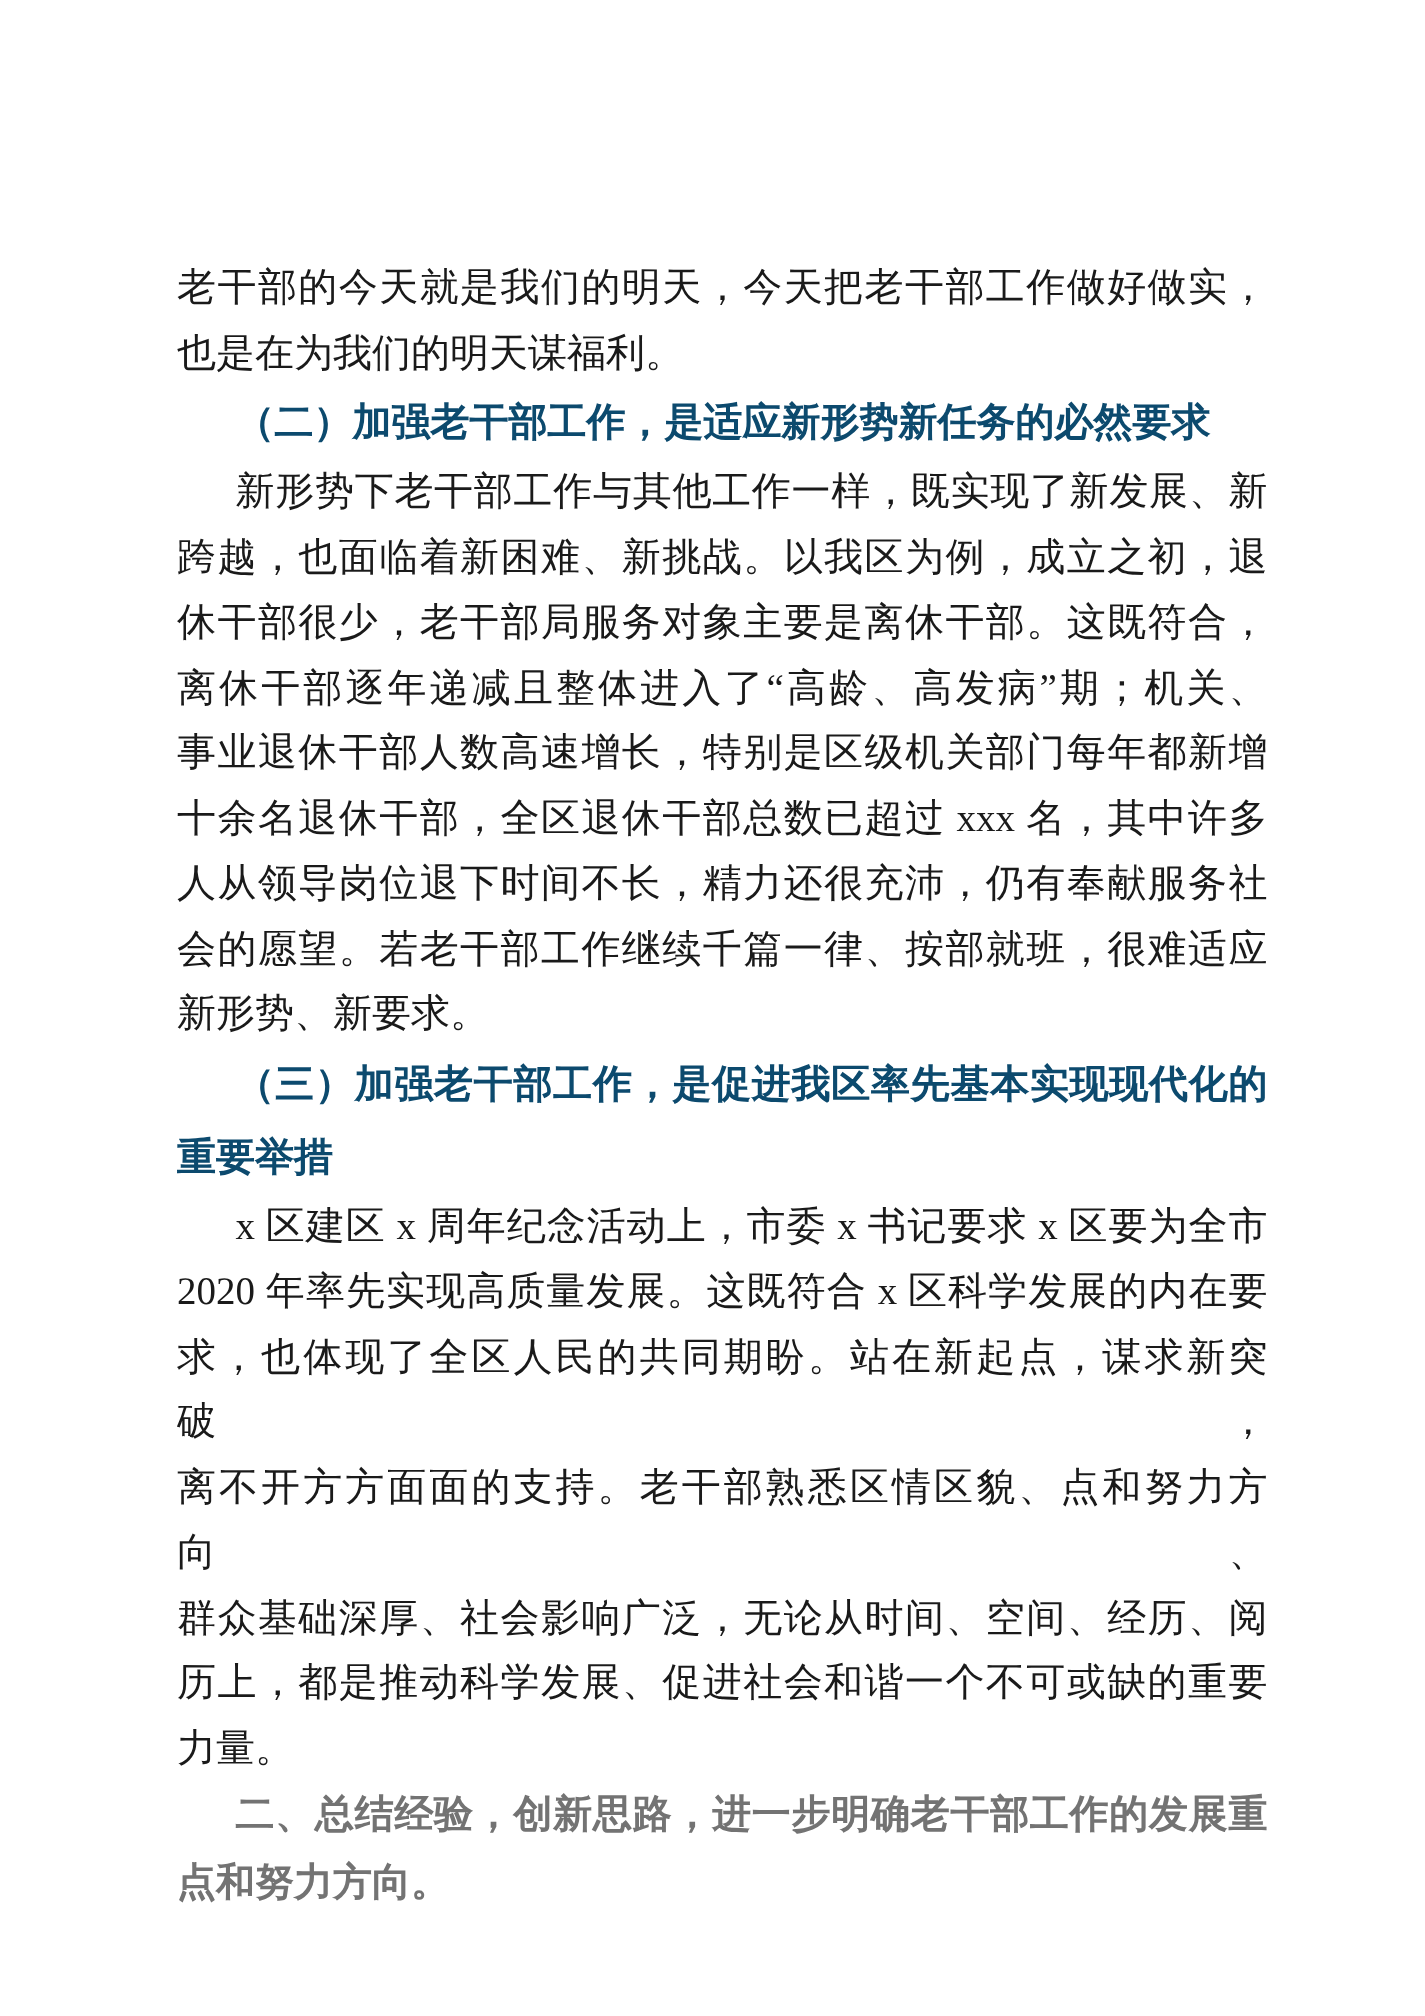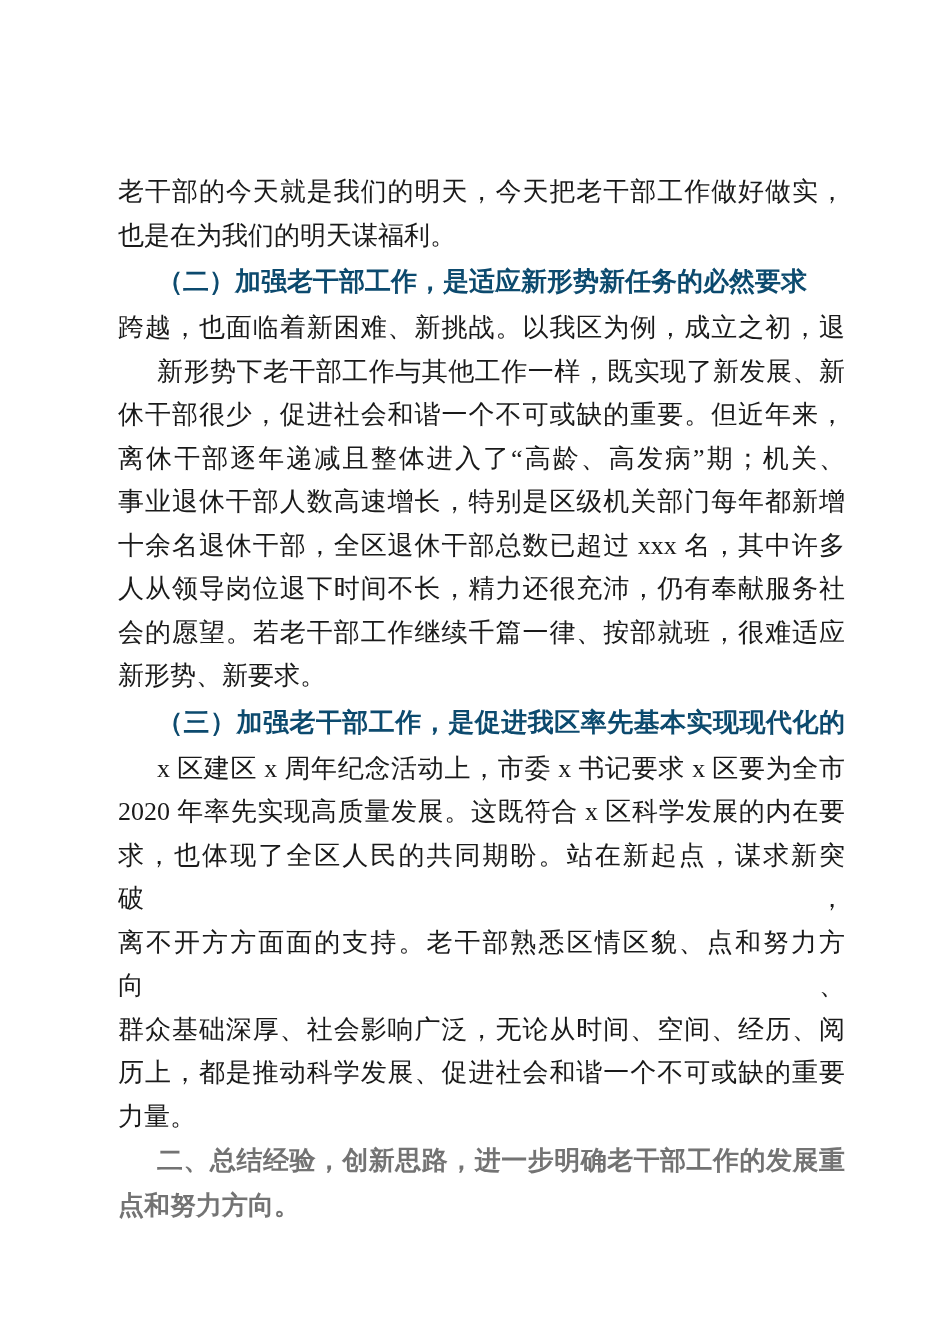--- a/index.html
+++ b/index.html
@@ -56,32 +56,33 @@
 <div class="page">
   <div class="content" id="doc-content">
       <div class="paragraph body">
         <div class="line jl">老干部的今天就是我们的明天，今天把老干部工作做好做实，</div>
         <div class="line">也是在为我们的明天谋福利。</div>
       </div>
       <div class="paragraph kaiti-heading">
         <div class="line indent">（二）加强老干部工作，是适应新形势新任务的必然要求</div>
       </div>
       <div class="paragraph body">
+        <div class="line jl indent">新形势下老干部工作与其他工作一样，既实现了新发展、新</div>
         <div class="line jl">跨越，也面临着新困难、新挑战。以我区为例，成立之初，退</div>
-        <div class="line jl indent">新形势下老干部工作与其他工作一样，既实现了新发展、新</div>
-        <div class="line jl">休干部很少，促进社会和谐一个不可或缺的重要。但近年来，</div>
+        <div class="line jl">休干部很少，老干部局服务对象主要是离休干部。这既符合，</div>
         <div class="line jl">离休干部逐年递减且整体进入了“高龄、高发病”期；机关、</div>
         <div class="line jl">事业退休干部人数高速增长，特别是区级机关部门每年都新增</div>
         <div class="line jl">十余名退休干部，全区退休干部总数已超过 xxx 名，其中许多</div>
         <div class="line jl">人从领导岗位退下时间不长，精力还很充沛，仍有奉献服务社</div>
         <div class="line jl">会的愿望。若老干部工作继续千篇一律、按部就班，很难适应</div>
         <div class="line">新形势、新要求。</div>
       </div>
       <div class="paragraph kaiti-heading">
         <div class="line jl indent">（三）加强老干部工作，是促进我区率先基本实现现代化的</div>
+        <div class="line">重要举措</div>
       </div>
       <div class="paragraph body">
         <div class="line jl indent">x 区建区 x 周年纪念活动上，市委 x 书记要求 x 区要为全市</div>
         <div class="line jl">2020 年率先实现高质量发展。这既符合 x 区科学发展的内在要</div>
         <div class="line jl">求，也体现了全区人民的共同期盼。站在新起点，谋求新突破，</div>
         <div class="line jl">离不开方方面面的支持。老干部熟悉区情区貌、点和努力方向、</div>
         <div class="line jl">群众基础深厚、社会影响广泛，无论从时间、空间、经历、阅</div>
         <div class="line jl">历上，都是推动科学发展、促进社会和谐一个不可或缺的重要</div>
         <div class="line">力量。</div>
       </div>

